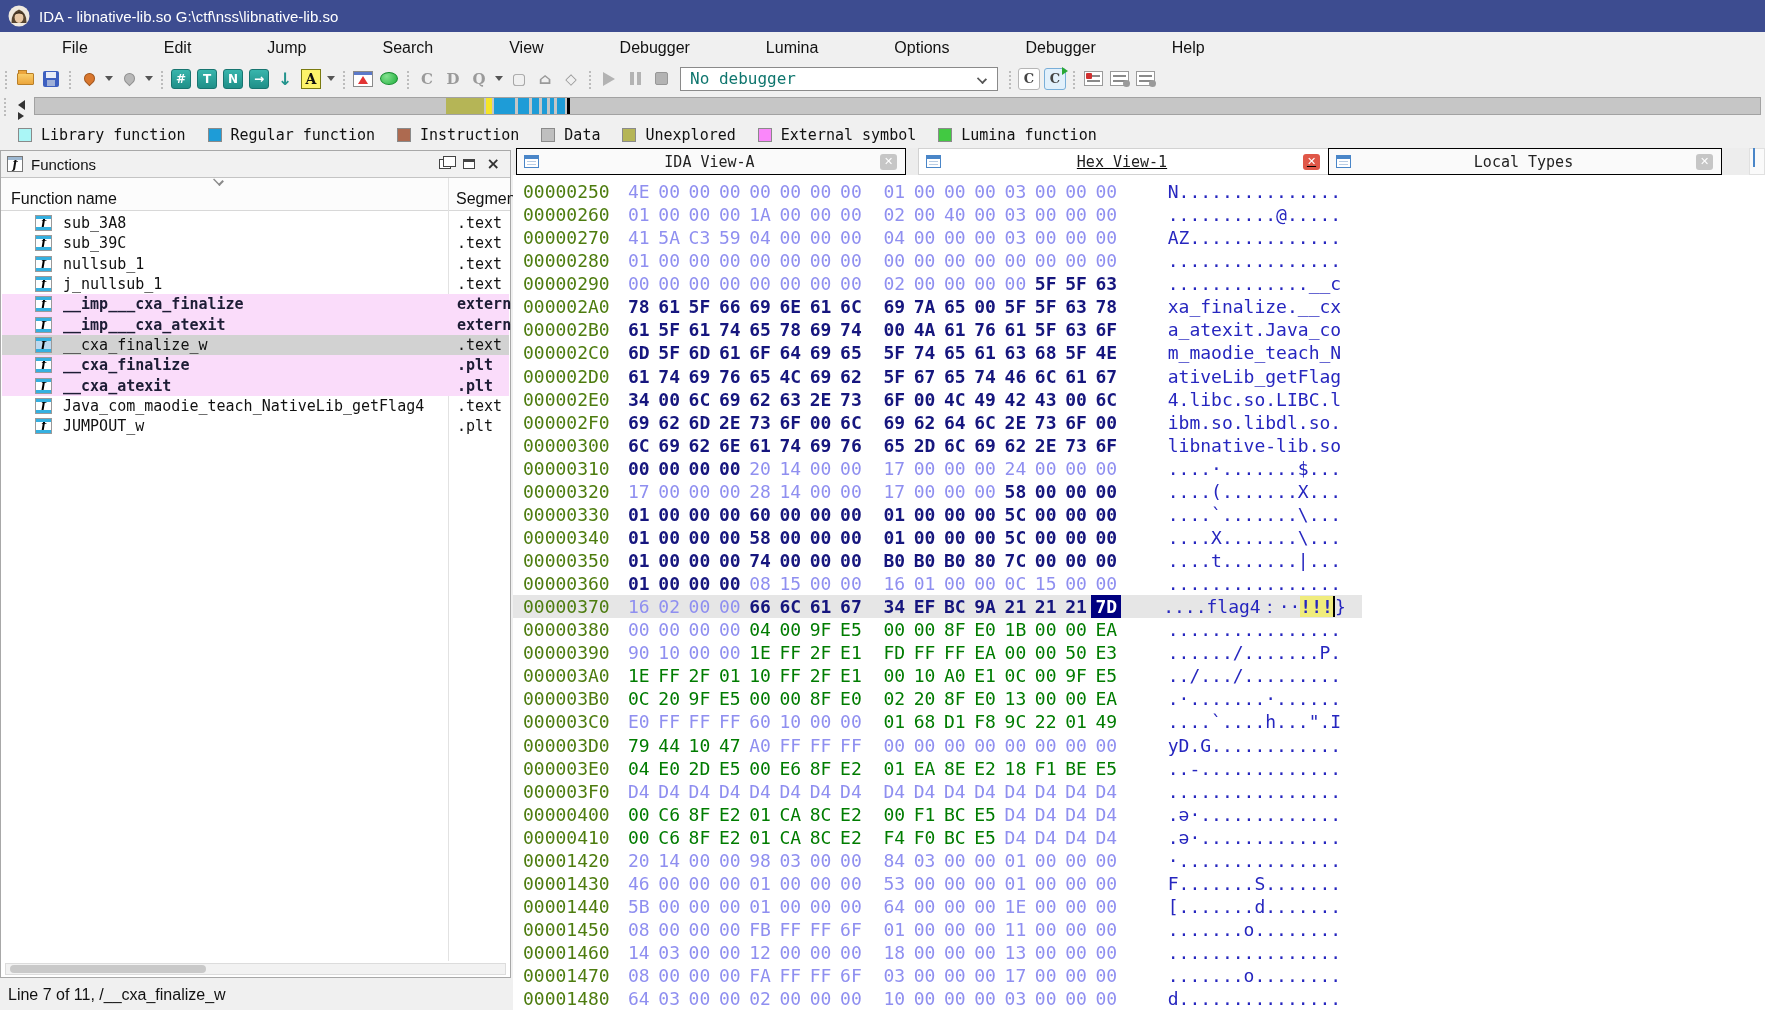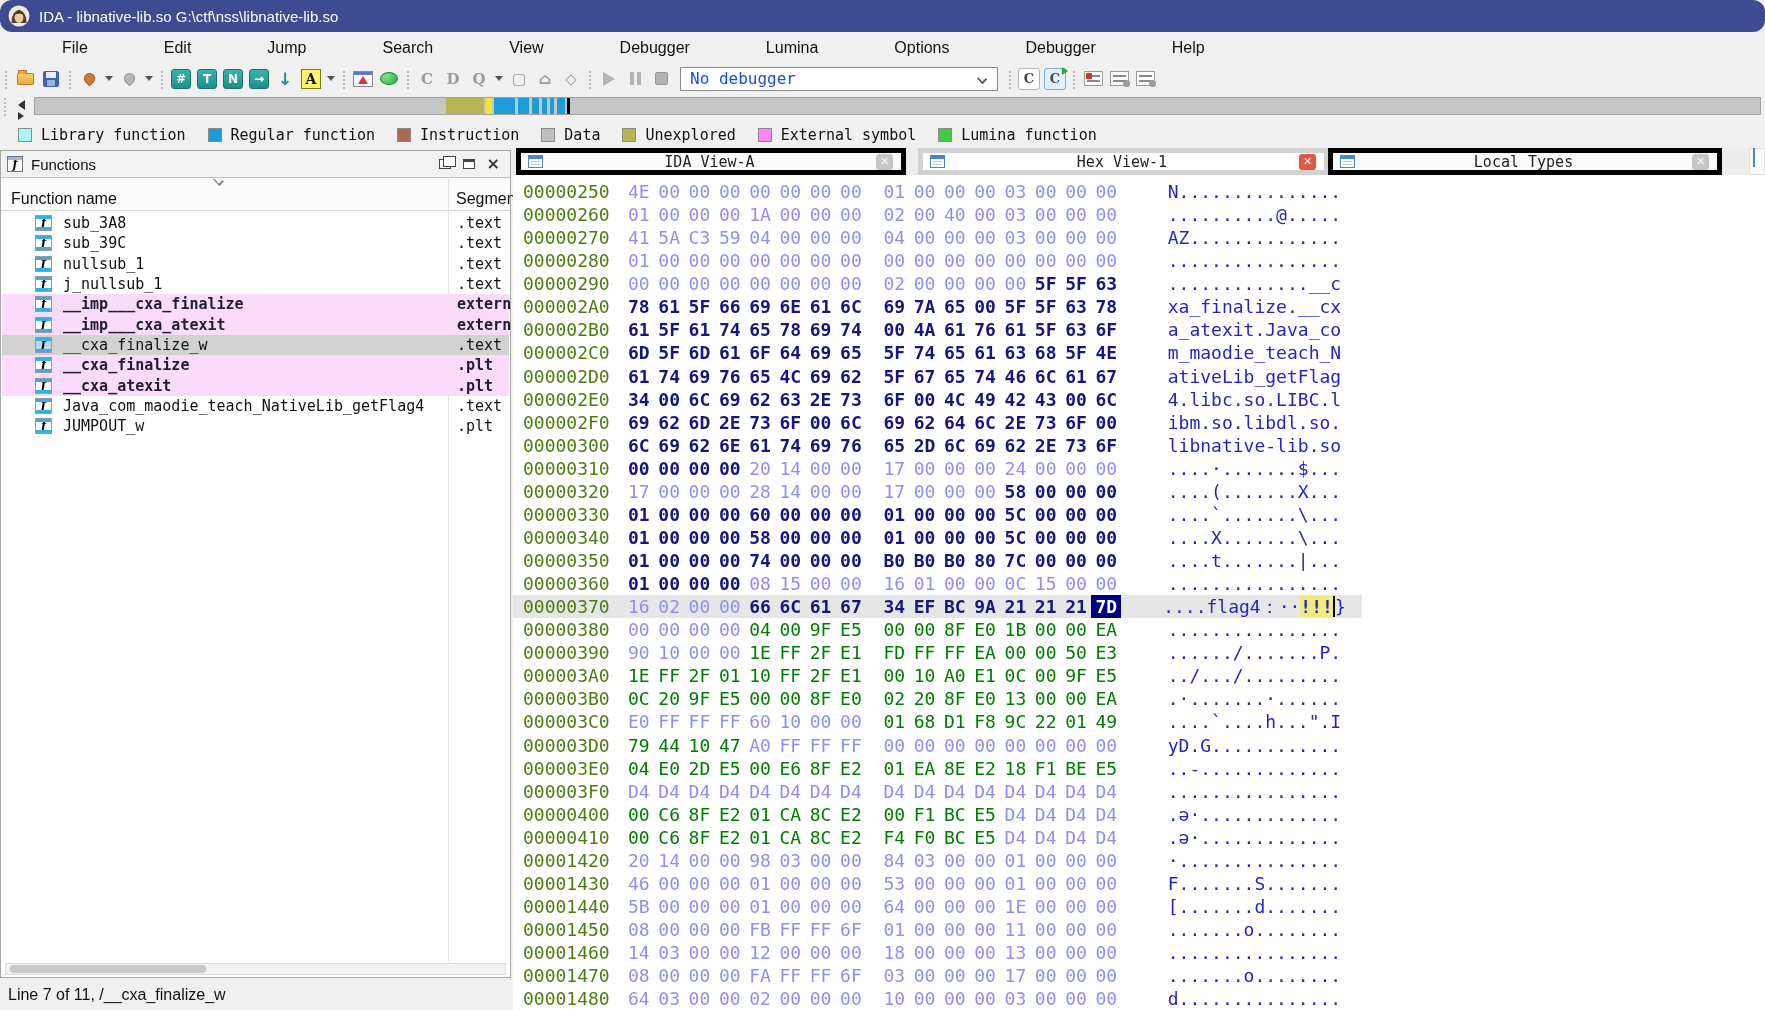--- a/index.html
+++ b/index.html
@@ -2,21 +2,21 @@
 <html><head>
 <meta charset="utf-8">
 <style>
   * { box-sizing:border-box; margin:0; padding:0; }
   html,body { width:1765px; height:1010px; overflow:hidden; }
   body { font-family:"Liberation Sans",sans-serif; background:#f0f0f0; position:relative; }
   #root { position:absolute; inset:0; width:1765px; height:1010px; background:#f0f0f0; }
 
   
   .titlebar { position:absolute; top:0; left:0; right:0; height:32px; background:#3d4c90; color:#fff;
-              display:flex; align-items:center; font-size:15px;border-radius:12px; }
+              display:flex; align-items:center; font-size:15px; }
   .applogo { width:22px; height:22px; margin:0 9px 0 8px; flex:0 0 auto; }
   
   .menubar { position:absolute; top:32px; left:0; right:0; height:32px; background:#f0f0f0;
              display:flex; align-items:center; font-size:16px; color:#111; }
   .mitem { padding:0 14px; height:100%; display:flex; align-items:center; cursor:default;margin-left:48px; }
   
   .tb { position:absolute; top:64px; left:0; right:0; height:29px; background:#f0f0f0;
         display:flex; align-items:center; }
   .hdl { width:6px; height:20px; margin:0 3px; background-image:radial-gradient(#bcbcbc 1px, transparent 1.1px);
          background-size:4px 4px; background-position:1px 1px; flex:0 0 auto; }
@@ -41,21 +41,21 @@
   .wic { width:20px; height:16px; background:#fff; border:1px solid #8a8a8a; position:relative; }
   .wic::before { content:""; position:absolute; top:0; left:0; right:0; height:3px; background:#5b79c9; }
   .wic::after { content:""; position:absolute; left:4px; bottom:2px; width:0; height:0;
                 border-left:5px solid transparent; border-right:5px solid transparent; border-bottom:8px solid #e23434; }
   .gball { width:18px; height:13px; border-radius:50%; background:radial-gradient(circle at 35% 30%, #84e290, #1faf3c); border:1px solid #148a2d; }
   .gly { color:#9a9a9a; font:bold 15px "DejaVu Serif",serif; }
   .play { width:0; height:0; border-top:7px solid transparent; border-bottom:7px solid transparent; border-left:12px solid #b3b3b3; }
   .pause { width:4px; height:13px; background:#b3b3b3; box-shadow:7px 0 0 #b3b3b3; border:0; margin-right:7px; }
   .stopi { width:13px; height:13px; background:#b3b3b3; border:1px solid #979797; border-radius:2px; }
   .combo { width:318px; height:24px; background:#fff; border:1px solid #8a8a8a; margin:0 6px; position:relative;
-           display:flex; align-items:center; font:16px "DejaVu Sans Mono",monospace; color:#1d4ed8; padding-left:9px; }
+           display:flex; align-items:center; font:16px "DejaVu Sans Mono",monospace; color:#0f766e; padding-left:9px; }
   .combo .chev { position:absolute; right:11px; top:7px; width:8px; height:8px;
                  border-right:2px solid #555; border-bottom:2px solid #555; transform:rotate(45deg) scaleY(.8); }
   .cbox { width:22px; height:22px; border:1px solid #b5b5b5; background:#fff; border-radius:3px;
           font:bold 13px "DejaVu Serif",serif; color:#444; display:flex; align-items:center; justify-content:center; position:relative; }
   .cbox.active { background:#e2f0fb; border-color:#79aed8; }
   .cbox.active::after { content:""; position:absolute; top:-2px; right:-3px; width:0; height:0;
                         border-left:6px solid #2aa835; border-top:4px solid transparent; border-bottom:4px solid transparent; }
   .lic { width:19px; height:15px; background:#fff; border:1px solid #9a9a9a; position:relative; }
   .lic i { position:absolute; left:2px; right:2px; top:3px; height:9px;
            background:repeating-linear-gradient(#8a8a8a 0 2px, transparent 2px 5px); }
@@ -113,23 +113,23 @@
   .fn-hscroll { position:absolute; left:4px; right:4px; bottom:2px; height:12px; background:#f2f2f2; border:1px solid #dcdcdc; }
   .fn-hthumb { position:absolute; left:4px; top:1px; width:196px; height:8px; background:#c9c9c9; border-radius:4px; }
 
   
   .statusbar { position:absolute; left:0; top:980px; width:512px; height:30px; background:#f0f0f0;
                display:flex; align-items:center; font-size:16px; color:#111; padding-left:8px; }
 
   
   .hexdock { position:absolute; left:513px; top:148px; width:1252px; height:862px; background:#fff; }
   .tabbar { position:absolute; top:0; left:0; right:0; height:27px; background:#ededed; }
-  .tab { position:absolute; top:0; height:27px; background:#fafafa; border:5px solid #000000;
+  .tab { position:absolute; top:0; height:27px; background:#fafafa; border:1px solid #000000;
          display:flex; align-items:center; }
-  .tab.active { background:#fff; border-color:#d2d2d2; }
+  .tab.active { background:#fff; border-color:#d2d2d2;text-decoration:underline; }
   .tabicon { width:15px; height:13px; border:1px solid #4a86c8; background:#fff; margin-left:7px; position:relative; flex:0 0 auto; }
   .tabicon::before { content:""; position:absolute; top:0; left:0; right:0; height:3px; background:#4a86c8; }
   .tabicon::after { content:""; position:absolute; left:2px; right:2px; top:5px; height:5px;
                     background:repeating-linear-gradient(#b8cce4 0 1px, transparent 1px 3px); }
   .tlabel { flex:1; text-align:center; font:15px "DejaVu Sans Mono",monospace; color:#222; }
   .tclose { width:17px; height:16px; border-radius:3px; background:#c6c6c6; color:#fff; margin-right:8px;
             display:flex; align-items:center; justify-content:center; font:bold 11px "DejaVu Sans",sans-serif; flex:0 0 auto; }
   .tclose.red { background:#e05748; }
   .tabsliver { position:absolute; top:0; height:27px; right:0; width:16px; background:#fafafa; border:1px solid #e0e0e0; }
 

